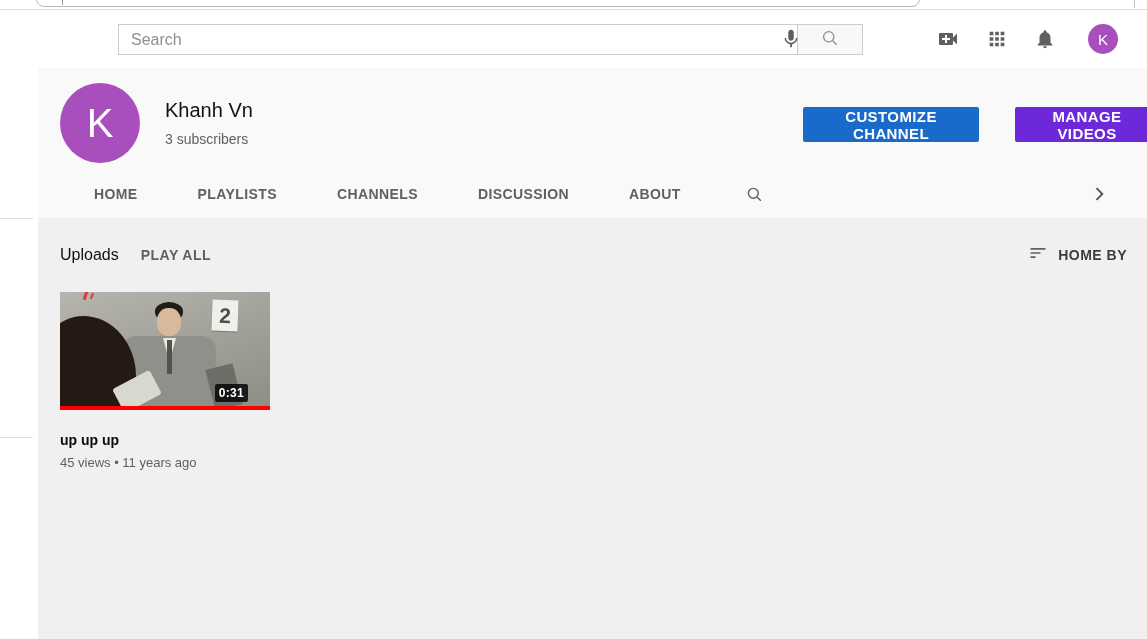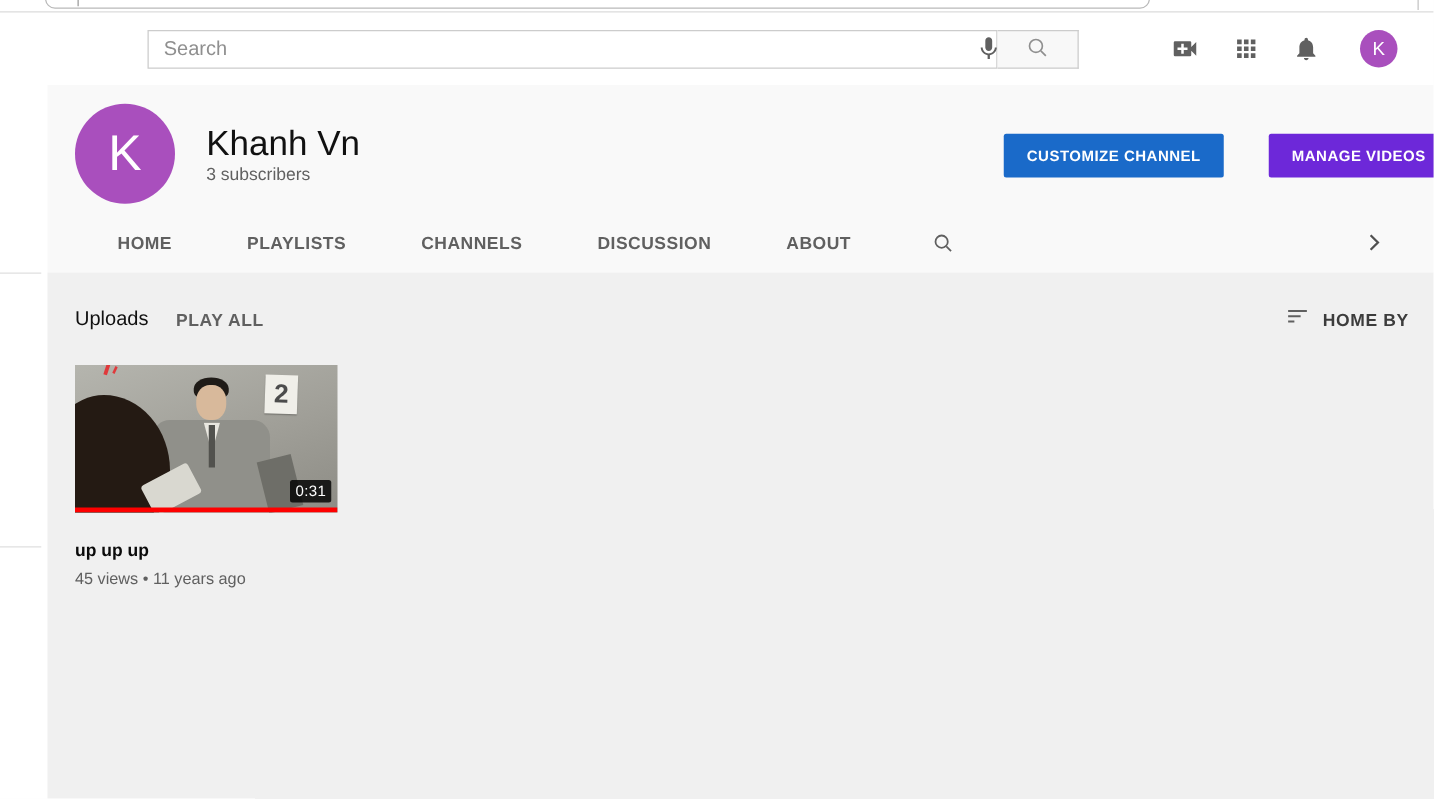--- a/index.html
+++ b/index.html
@@ -27,23 +27,23 @@
 
   
   #left-rail { position:absolute; left:0; top:68px; width:38px; height:571px; background:#fff; }
   .rail-line { position:absolute; left:0; width:33px; height:1px; background:#e0e0e0; }
   #rail-line-1 { top:150px; }
   #rail-line-2 { top:369px; }
 
   
   #channel-header { position:absolute; left:38px; top:68px; width:1109px; height:150px; background:#f9f9f9; }
   #channel-avatar { position:absolute; left:22px; top:15px; width:80px; height:80px; border-radius:50%; color:#fff; font-size:40px; font-weight:400; display:flex; align-items:center; justify-content:center; }
-  #channel-name { position:absolute; left:127px; top:31px; font-size:28px; color:#111; font-weight:400; }
+  #channel-name { position:absolute; left:127px; top:31px; font-size:20px; color:#111; font-weight:400; }
   #channel-subs { position:absolute; left:127px; top:63px; font-size:14px; color:#606060; }
-  .blue-btn { position:absolute; top:39px; height:35px; border:none; border-radius:2px; color:#fff; font-size:12px; font-weight:bold; letter-spacing:0.4px; padding:0 16px; cursor:pointer; font-family:"Liberation Sans", sans-serif; }
+  .blue-btn { position:absolute; top:39px; height:35px; border:none; border-radius:2px; color:#fff; font-size:15px; font-weight:bold; letter-spacing:0.4px; padding:0 16px; cursor:pointer; font-family:"Liberation Sans", sans-serif; }
   #customize-btn { left:765px; width:176px; }
   #manage-btn { left:949px; width:144px; }
 
   
   #tabs-row { position:absolute; left:26px; bottom:0; height:48px; display:flex; align-items:stretch; }
   .tab { position:relative; display:flex; align-items:center; padding:0 30px; font-size:14px; font-weight:bold; letter-spacing:0.4px; color:#606060; cursor:pointer; text-decoration:none; }
   .tab.active { color:#141414; }
   .tab.active::after { content:""; position:absolute; left:20px; right:20px; bottom:0; height:3px; background:#4d4d4d; }
   #tab-search { margin-left:34px; display:flex; align-items:center; color:#606060; cursor:pointer; background:none; border:none; }
   #tabs-chevron { position:absolute; right:38px; bottom:11px; background:none; border:none; color:#505050; cursor:pointer; }
@@ -65,21 +65,21 @@
   #glitch-2 { left:31px; top:1px; width:2px; height:6px; transform:rotate(25deg); }
   #sign-2 { position:absolute; left:152px; top:8px; width:26px; height:31px; background:#f0efe9; color:#4c4c4c; font-size:21px; font-weight:bold; display:flex; align-items:center; justify-content:center; transform:rotate(2deg); box-shadow:0 1px 1px rgba(0,0,0,.25); }
   #man-hair { position:absolute; left:95px; top:10px; width:28px; height:18px; background:#1f1b17; border-radius:50% 50% 40% 40%; }
   #man-face { position:absolute; left:97px; top:16px; width:24px; height:28px; background:#d8b99b; border-radius:45%; }
   #man-suit { position:absolute; left:62px; top:44px; width:94px; height:74px; background:#90908a; border-radius:14px 14px 0 0; }
   #man-shirt { position:absolute; left:103px; top:46px; width:13px; height:24px; background:#e9e7e0; clip-path:polygon(0 0,100% 0,50% 100%); }
   #man-tie { position:absolute; left:107px; top:48px; width:5px; height:34px; background:#52524e; }
   #man-folder { position:absolute; left:150px; top:74px; width:28px; height:42px; background:#6e6e68; transform:rotate(-14deg); }
   #woman-hair { position:absolute; left:-22px; top:24px; width:98px; height:112px; background:#241a13; border-radius:46% 54% 42% 42%; }
   #woman-phone { position:absolute; left:56px; top:86px; width:42px; height:27px; background:#d9d8d0; transform:rotate(-28deg); border-radius:3px; }
-  #duration-badge { position:absolute; right:5px; bottom:8px; background:rgba(0,0,0,.82); color:#fff; font-size:12px; font-weight:normal; padding:2px 4px; border-radius:2px; letter-spacing:0.3px; }
+  #duration-badge { position:absolute; right:22px; bottom:8px; background:rgba(0,0,0,.82); color:#fff; font-size:12px; font-weight:bold; padding:2px 4px; border-radius:2px; letter-spacing:0.3px; }
   #progress-track { position:absolute; left:0; bottom:0; width:100%; height:4px; background:#9e9e9e; }
   #progress-fill { height:4px; }
   #video-title { margin-top:22px; font-size:14px; font-weight:bold; color:#0b0b0b; cursor:pointer; }
   #video-meta { margin-top:7px; font-size:13px; color:#606060; }
 </style>
 </head>
 <body>
 
 <div id="screen">
 

